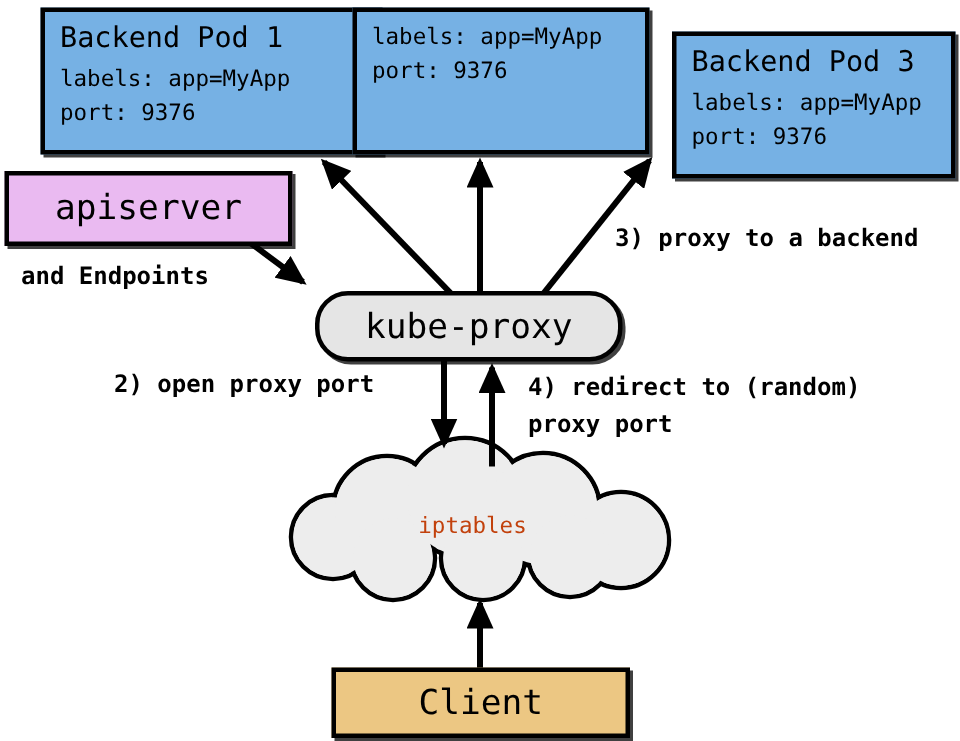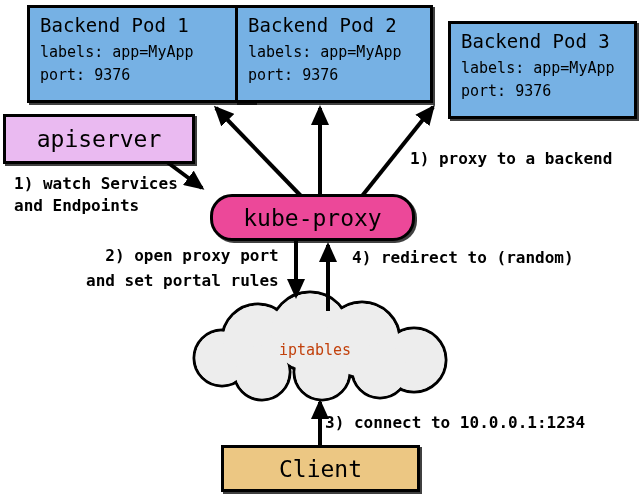--- a/index.html
+++ b/index.html
@@ -10,21 +10,21 @@
   .layer{position:absolute;left:0;top:0;}
   .box{
     position:absolute;box-sizing:border-box;border:3px solid #000;
     box-shadow:2px 2px 0 rgba(0,0,0,0.75);
   }
   .pod{background:#76b1e4;padding:2px 0 0 10px;}
   .pod-title{font-size:19px;line-height:24px;margin:3px 0 7px 0;white-space:nowrap;}
   .pod-line{font-size:15px;line-height:17px;margin:6px 0;white-space:nowrap;}
   .titlebox{display:flex;align-items:center;justify-content:center;font-size:23px;white-space:nowrap;}
   .apiserver{background:#eabaf1;}
-  .kubeproxy{background:#ec4899;border-radius:22px;}
+  .kubeproxy{background:#e5e5e5;border-radius:22px;}
   .client{background:#ecc783;}
   .step{
     position:absolute;font-weight:bold;font-size:16px;line-height:25px;
     white-space:nowrap;color:#000;
   }
   .step1{line-height:22px;}
   .cloud-label{
     position:absolute;left:248px;top:341px;width:134px;text-align:center;
     font-size:15px;color:#c2410c;white-space:nowrap;
   }
@@ -75,21 +75,20 @@
     </g>
   </svg>
 
   <div class="box pod" style="left:27px;top:5px;width:228px;height:98px;">
     <div class="pod-title">Backend Pod 1</div>
     <div class="pod-line">labels: app=MyApp</div>
     <div class="pod-line">port: 9376</div>
   </div>
 
   <div class="box pod" style="left:235px;top:5px;width:198px;height:98px;">
-    <div class="pod-title">Backend Pod 2</div>
     <div class="pod-line">labels: app=MyApp</div>
     <div class="pod-line">port: 9376</div>
   </div>
 
   <div class="box pod" style="left:448px;top:5px;width:189px;height:98px;margin-top:16px;">
     <div class="pod-title">Backend Pod 3</div>
     <div class="pod-line">labels: app=MyApp</div>
     <div class="pod-line">port: 9376</div>
   </div>
 
@@ -101,34 +100,30 @@
     <span>kube-proxy</span>
   </div>
 
   <div class="cloud-label">iptables</div>
 
   <div class="box titlebox client" style="left:221px;top:445px;width:199px;height:47px;">
     <span>Client</span>
   </div>
 
   <div class="step step1" style="left:14px;top:173px;">
-    <div>1) watch Services</div>
     <div>and Endpoints</div>
   </div>
 
-  <div class="step" style="left:86px;top:243px;text-align:right;">
+  <div class="step" style="left:76px;top:243px;">
     <div>2) open proxy port</div>
-    <div>and set portal rules</div>
   </div>
 
-  <div class="step" style="left:325px;top:410px;">
-    <div>3) connect to 10.0.0.1:1234</div>
-  </div>
 
   <div class="step" style="left:352px;top:245px;">
     <div>4) redirect to (random)</div>
+    <div>proxy port</div>
   </div>
 
   <div class="step" style="left:410px;top:146px;">
-    <div>1) proxy to a backend</div>
+    <div>3) proxy to a backend</div>
   </div>
 
 </div>
 
 </body></html>

